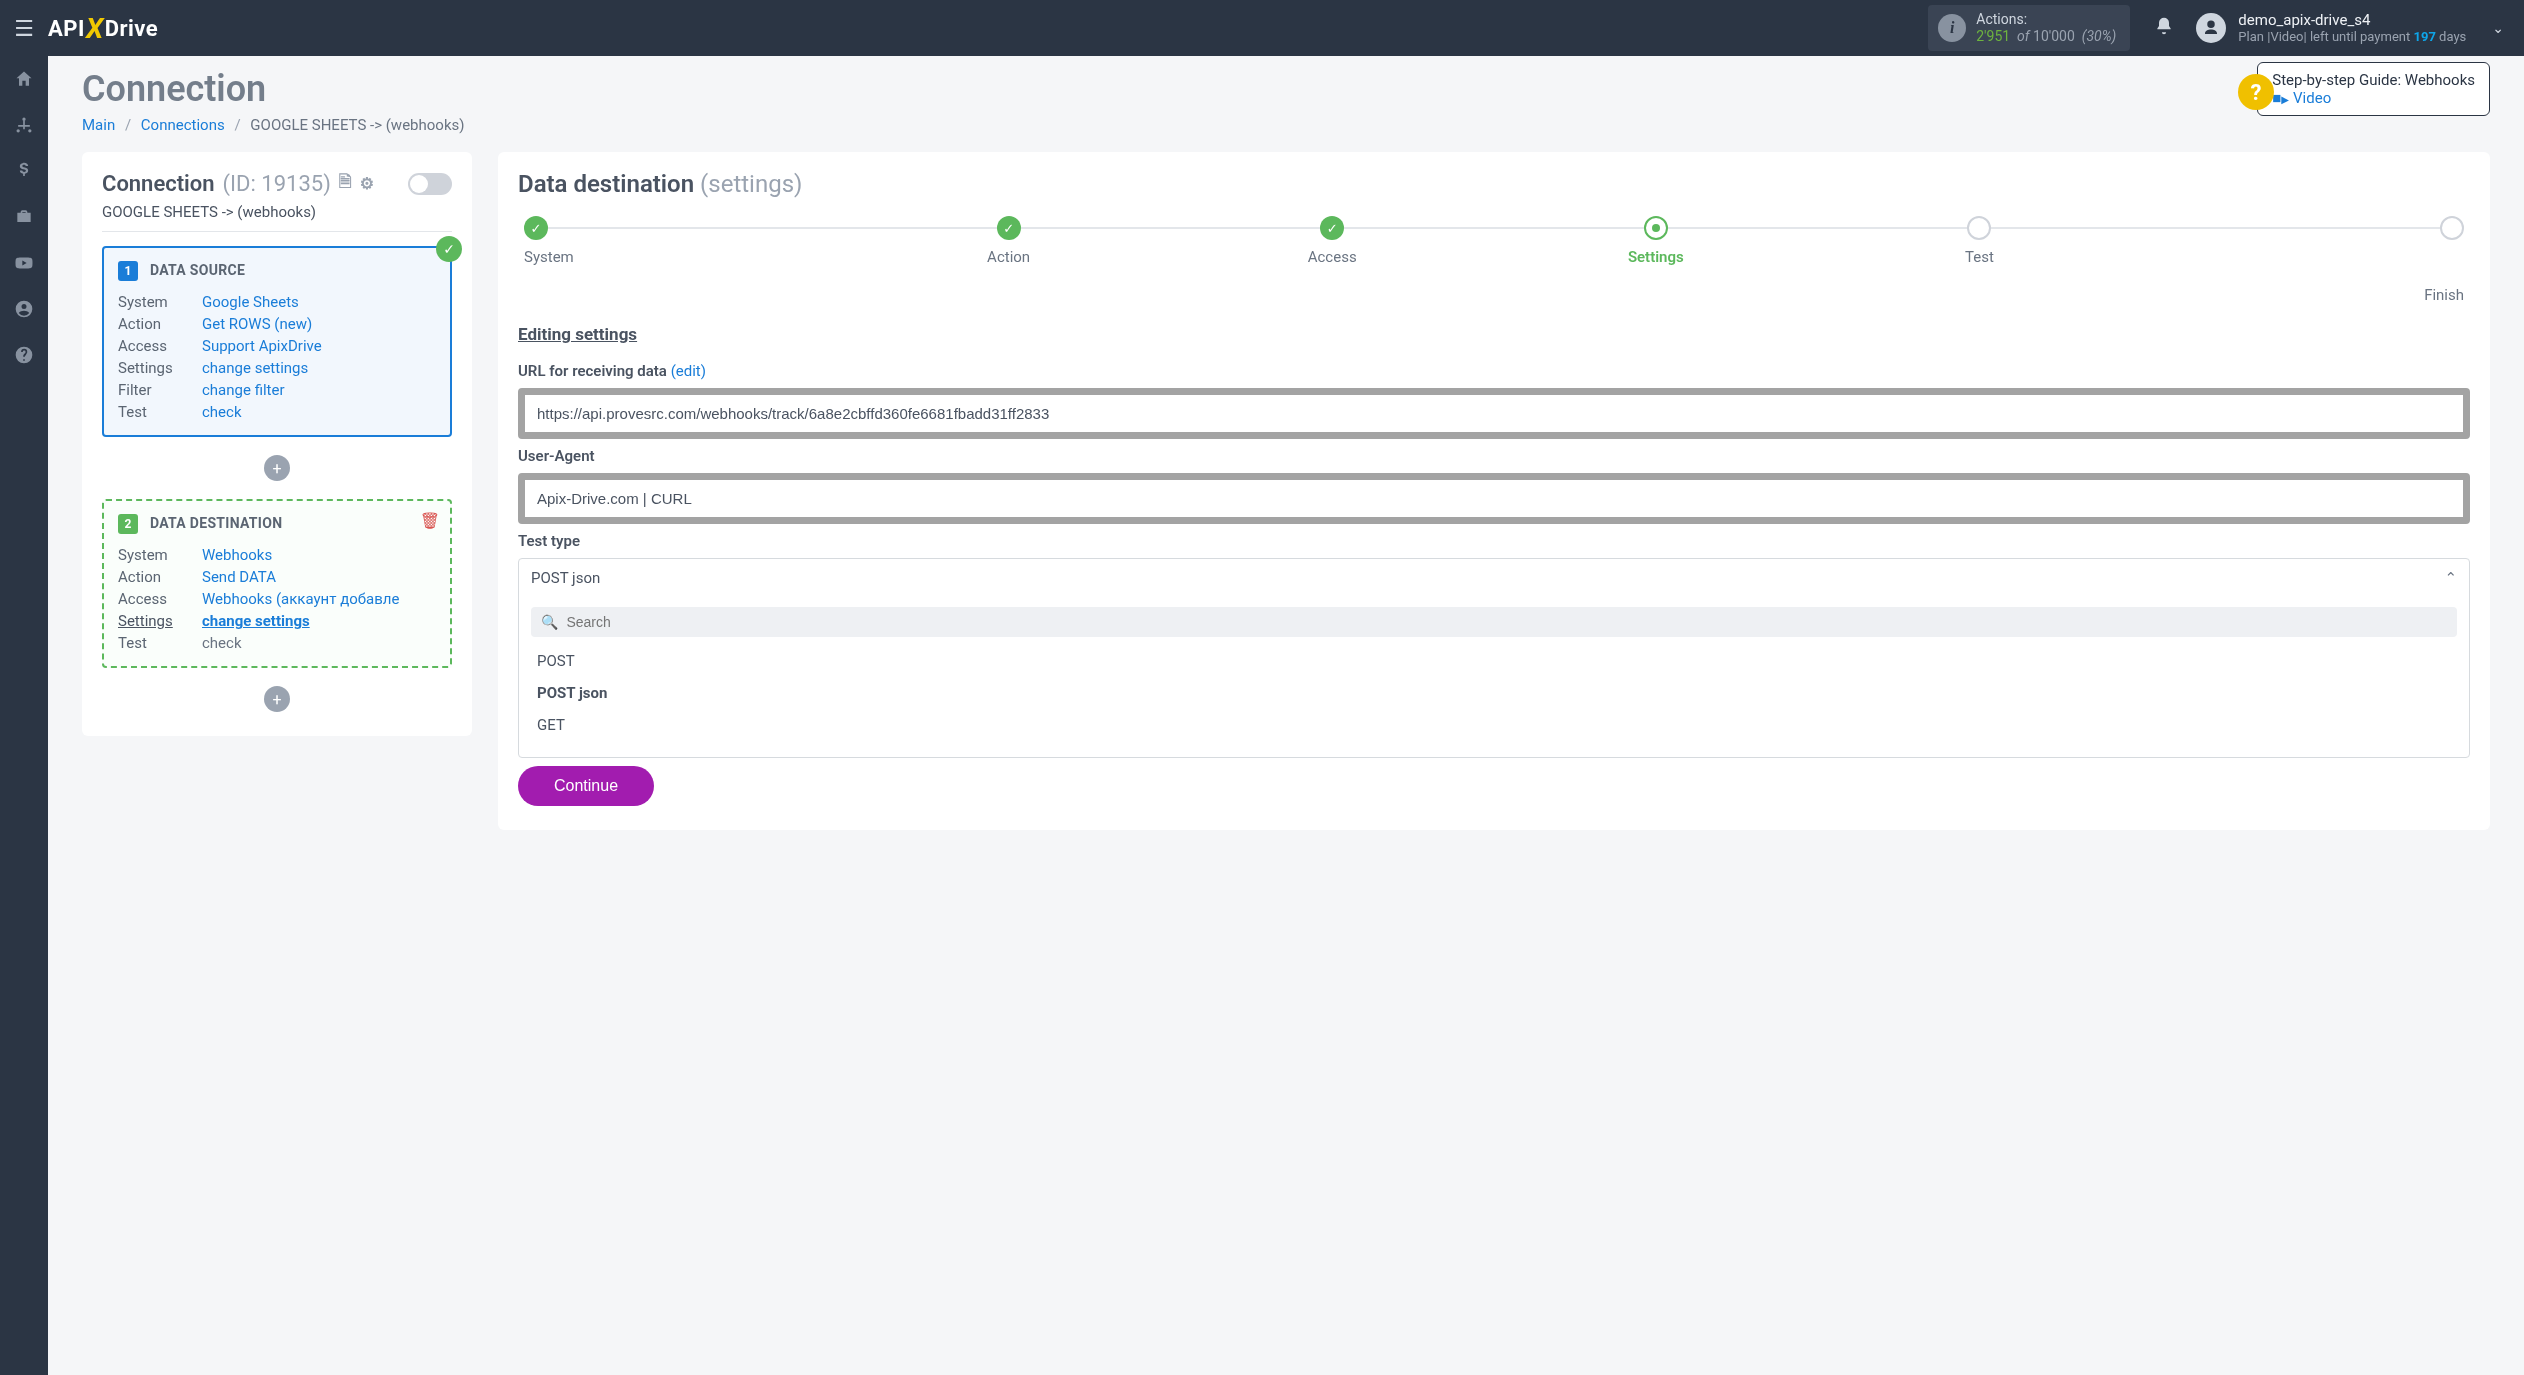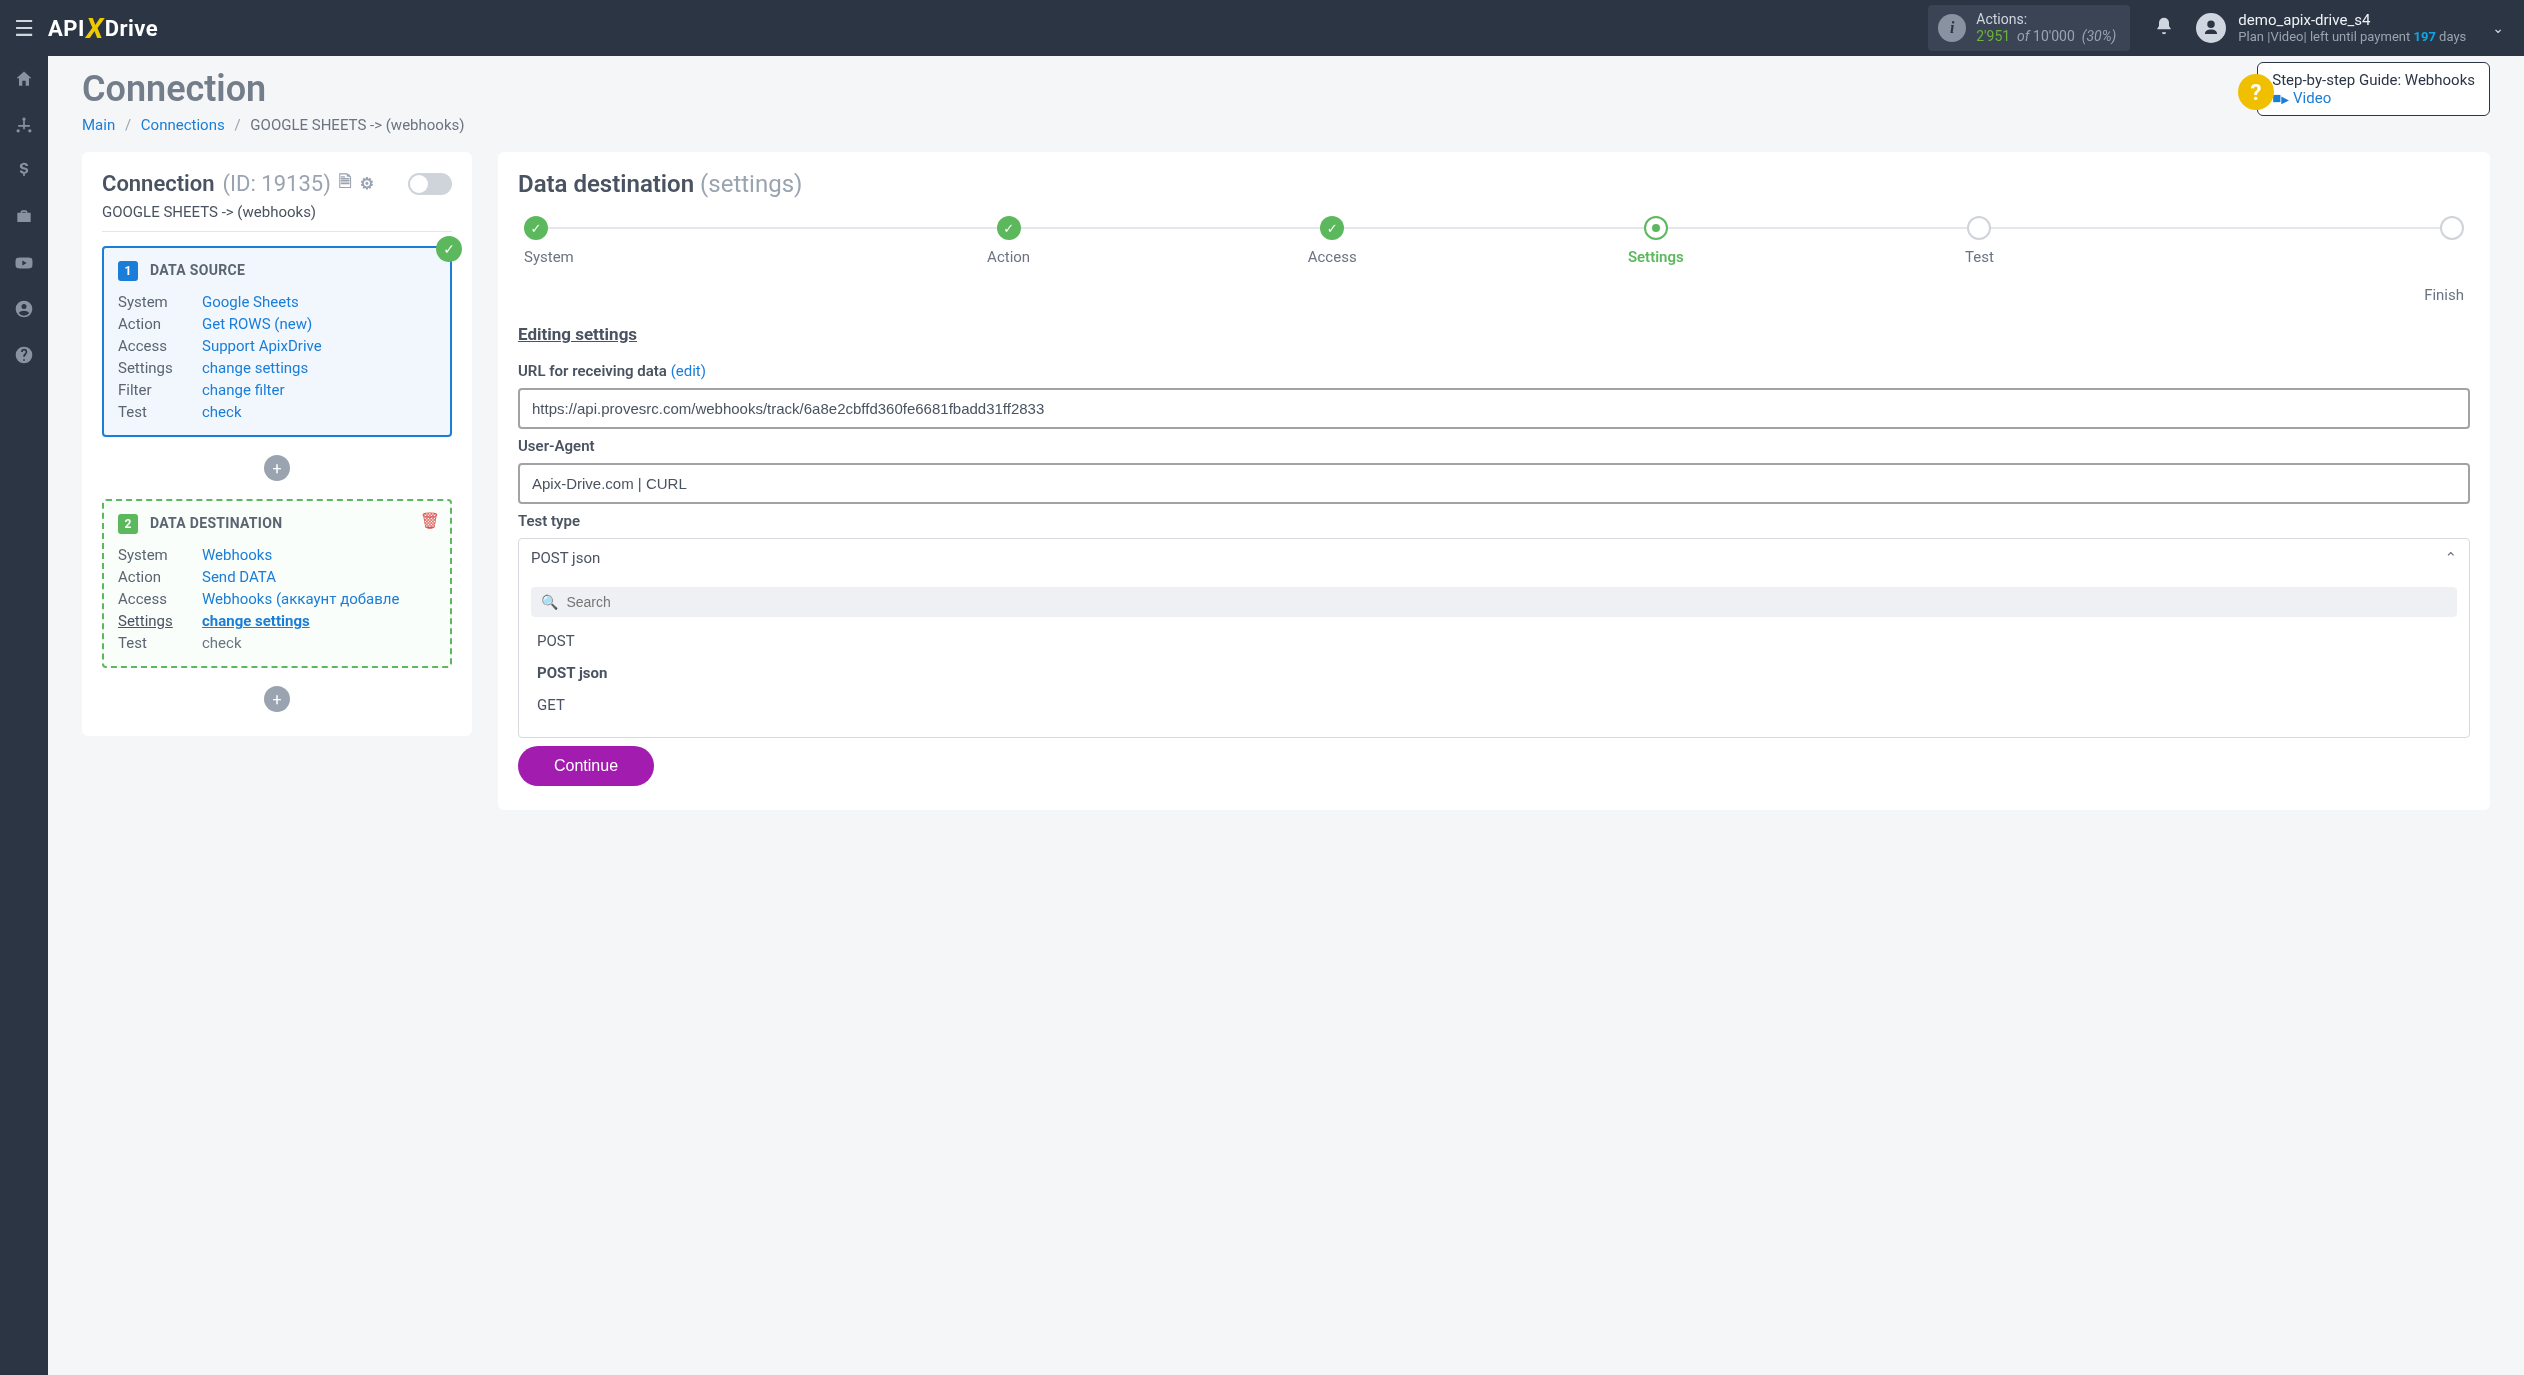--- a/index.html
+++ b/index.html
@@ -94,21 +94,21 @@
 .step.active .dot { background:#fff; border:2px solid #5cb85c;}
 .step.active .dot::after { content:""; width:8px;height:8px;border-radius:50%;background:#5cb85c;}
 .step.todo .dot { background:#fff; border:2px solid #cfd3da;}
 .step .lbl { margin-top:8px; font-size:15px; color:#6a7482;}
 .step.active .lbl { color:#5cb85c; font-weight:600;}
 
 .section-h { font-size:17px; font-weight:700; color:#4a5361; text-decoration:underline; margin-bottom:18px;}
 .field { margin-bottom:8px;}
 .field .flabel { font-size:15px; font-weight:600; color:#4a5361; margin-bottom:8px;}
 .field .flabel .edit { color:#1a7dd8; font-weight:400;}
-.field .input { width:100%; border:2px solid #a3a3a3; border-radius:4px; padding:10px 12px; font-size:15px; color:#4a5361; background:#fff;}
+.field .input { width:100%; border:7px solid #a3a3a3; border-radius:4px; padding:10px 12px; font-size:15px; color:#4a5361; background:#fff;}
 .select-box { border:1px solid #d6dade; border-radius:4px; background:#fff;}
 .select-head { padding:10px 12px; display:flex; align-items:center; justify-content:space-between; font-size:15px; color:#4a5361; cursor:pointer;}
 .select-head .chev { color:#6a7482;}
 .select-drop { padding:10px 12px 16px;}
 .select-search { background:#eef0f3; border-radius:4px; padding:7px 10px; display:flex; align-items:center; gap:8px; font-size:14px; color:#8892a0; margin-bottom:8px;}
 .select-search input { border:none; background:transparent; outline:none; flex:1; font-size:14px;}
 .select-opt { padding:7px 6px; font-size:15px; color:#4a5361; cursor:pointer;}
 .select-opt.sel { font-weight:700;}
 
 .continue { background:#a21caf; color:#fff; border:none; border-radius:22px; padding:11px 36px; font-size:16px; cursor:pointer;}

